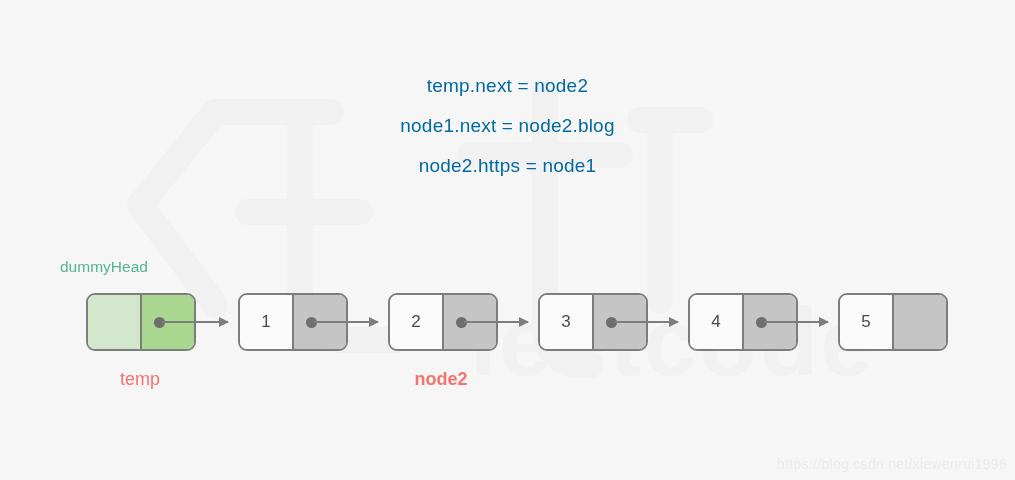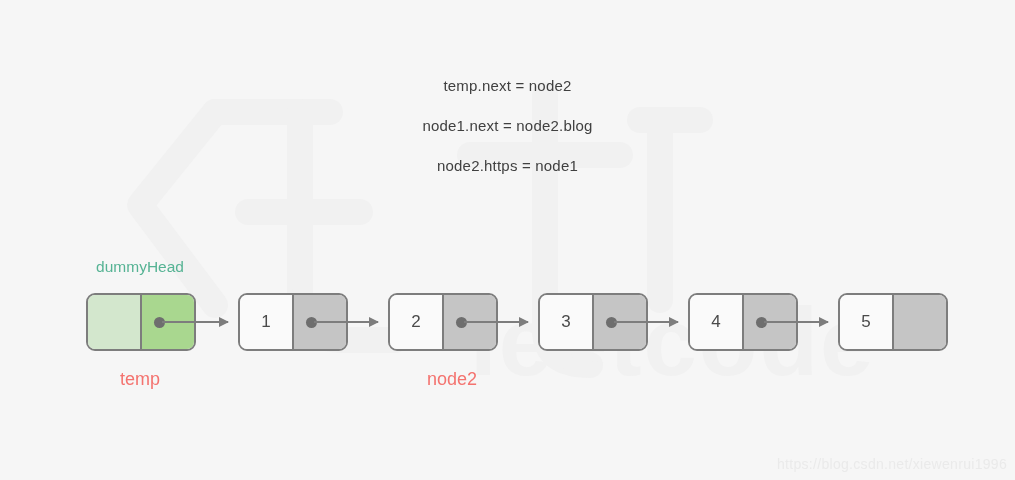--- a/index.html
+++ b/index.html
@@ -37,22 +37,22 @@
   
   .code-lines {
     position: absolute;
     left: 0;
     top: 66px;
     width: 1015px;
     text-align: center;
     z-index: 3;
   }
   .code-line {
-    color: #404040;
-    font-size: 15px;
+    color: #0369a1;
+    font-size: 19px;
     line-height: 40px;
     letter-spacing: 0.2px;
     white-space: nowrap;
   }
 
   
   .list-area {
     position: absolute;
     left: 0; top: 0;
     width: 1015px; height: 480px;
@@ -134,21 +134,20 @@
     z-index: 2;
   }
 
   
   .label-above {
     position: absolute;
     top: 258px;
     color: #56b394;
     font-size: 15.5px;
     white-space: nowrap;
-    text-align: center;
   }
   .label-below {
     position: absolute;
     top: 369px;
     color: #f4736f;
     font-size: 18px;
     white-space: nowrap;
     text-align: center;
   }
 
@@ -245,19 +244,19 @@
     <div class="arrow" style="left:798px; width:30px;"></div>
 
     <div class="node" style="left:838px;">
       <div class="cell cell-value">5</div>
       <div class="cell cell-ptr"></div>
     </div>
 
     <div class="label-above" style="left:60px; width:160px;">dummyHead</div>
 
     <div class="label-below" style="left:80px; width:120px;">temp</div>
-    <div class="label-below" style="left:392px; width:120px;">node2</div>
+    <div class="label-below" style="left:381px; width:120px;font-weight:bold;">node2</div>
 
   </div>
 
   <div class="url-watermark">https://blog.csdn.net/xiewenrui1996</div>
 
 </div>
 
 </body></html>

